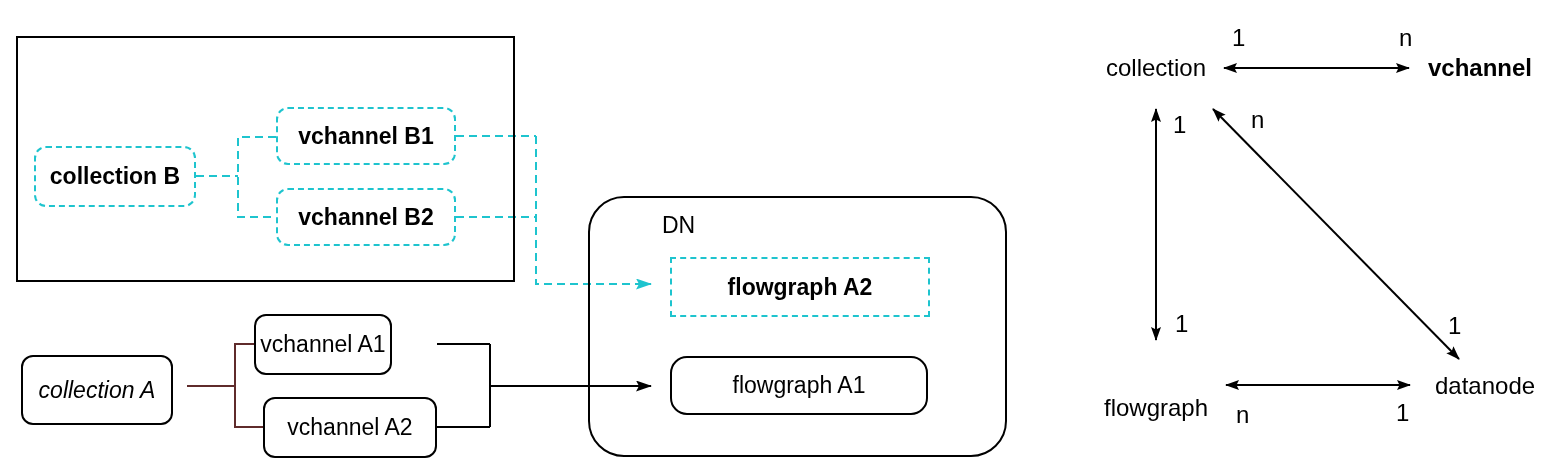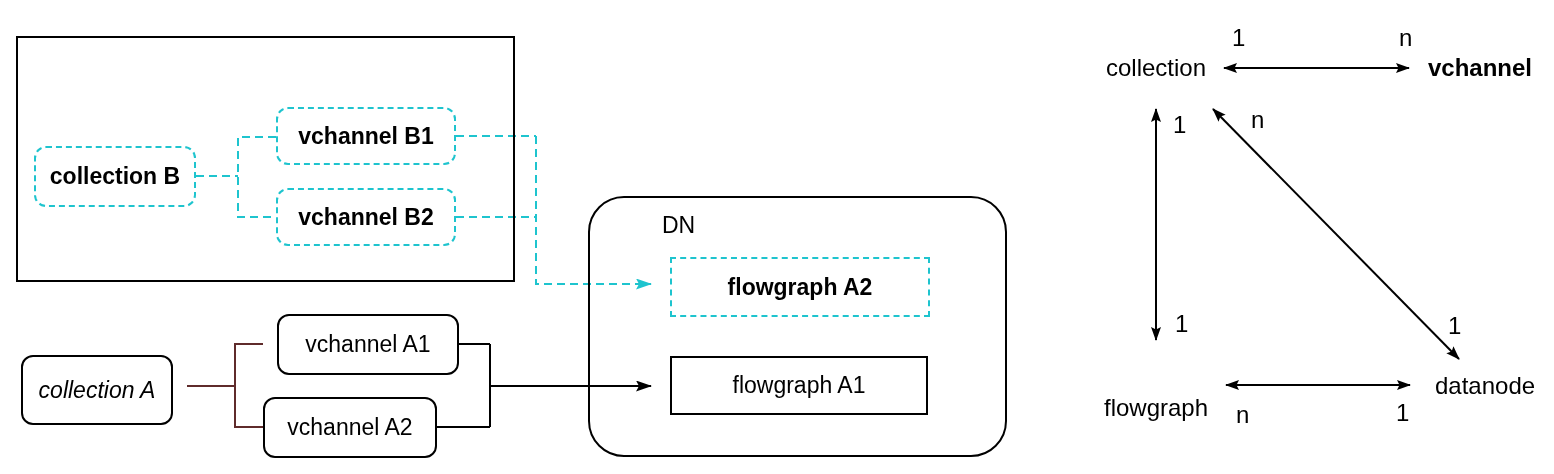--- a/index.html
+++ b/index.html
@@ -94,34 +94,34 @@
   <div class="box dashed r12" style="left:276px;top:107px;width:180px;height:58px;">
     <span>vchannel B1</span>
   </div>
   <div class="box dashed r12" style="left:276px;top:188px;width:180px;height:58px;">
     <span>vchannel B2</span>
   </div>
 
   <div class="box solid r12" style="left:21px;top:355px;width:152px;height:70px;font-style:italic;">
     <span>collection A</span>
   </div>
-  <div class="box solid r12" style="left:277px;top:314px;width:182px;height:61px;">
+  <div class="box solid r12" style="left:254px;top:314px;width:138px;height:61px;">
     <span>vchannel A1</span>
   </div>
   <div class="box solid r12" style="left:263px;top:397px;width:174px;height:61px;">
     <span>vchannel A2</span>
   </div>
 
   <div class="container-box" style="left:588px;top:196px;width:419px;height:261px;border-radius:36px;"></div>
   <div class="container-label" style="left:662px;top:214px;">DN</div>
 
   <div class="box dashed" style="left:670px;top:257px;width:260px;height:60px;">
     <span>flowgraph A2</span>
   </div>
-  <div class="box solid" style="left:670px;top:356px;width:258px;height:59px;">
+  <div class="box solid" style="left:670px;top:356px;width:258px;height:59px;border-radius:17px;">
     <span>flowgraph A1</span>
   </div>
 
   <span class="er-label" style="left:1106px;top:56px;">collection</span>
   <span class="er-label" style="left:1428px;top:56px;font-weight:bold;">vchannel</span>
   <span class="er-label" style="left:1104px;top:396px;">flowgraph</span>
   <span class="er-label" style="left:1435px;top:374px;">datanode</span>
 
   <span class="er-num" style="left:1232px;top:26px;">1</span>
   <span class="er-num" style="left:1399px;top:26px;">n</span>

